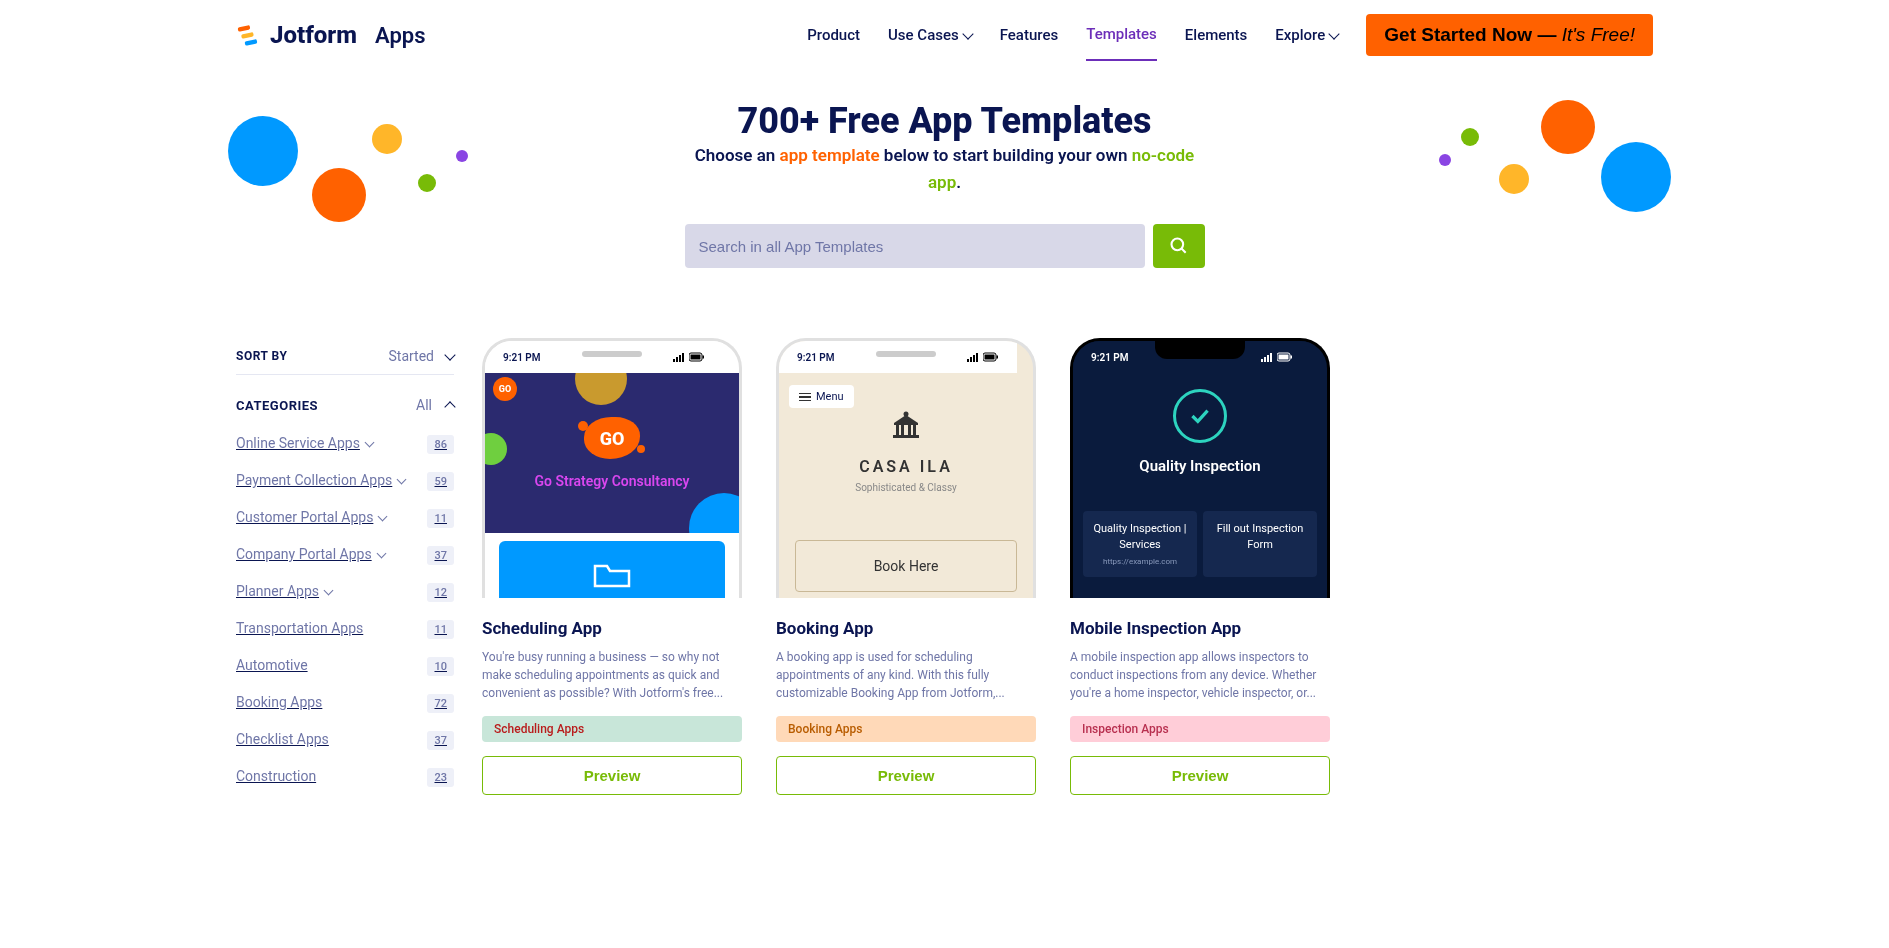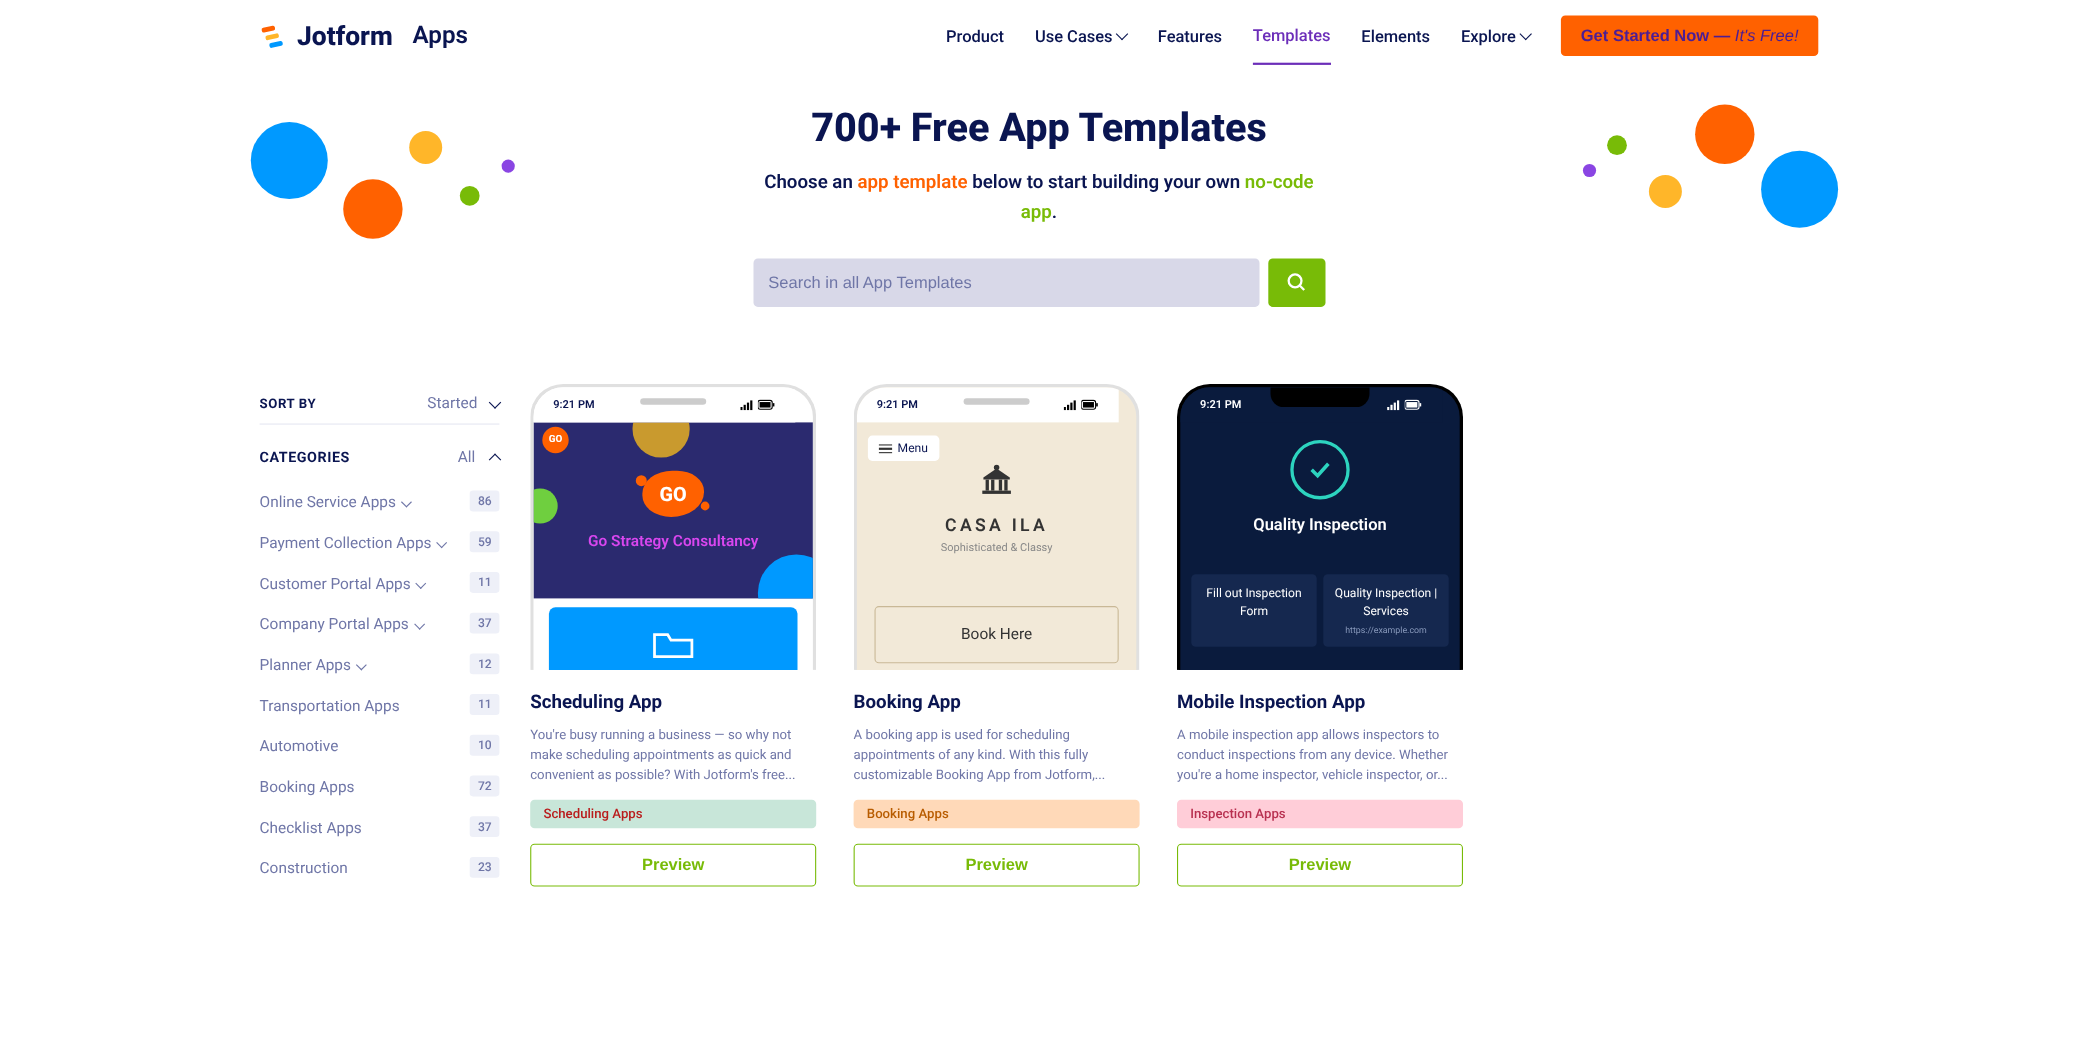--- a/index.html
+++ b/index.html
@@ -9,26 +9,26 @@
 .header { display: flex; align-items: center; justify-content: space-between; padding: 14px 236px; }
 .logo-section { display: flex; align-items: center; gap: 18px; }
 .logo { display: flex; align-items: center; gap: 6px; }
 .logo-icon { width: 28px; height: 28px; }
 .logo-text { font-size: 24px; font-weight: 800; color: #0a1551; }
 .apps-label { font-size: 22px; font-weight: 600; color: #0a1551; }
 .nav { display: flex; align-items: center; gap: 28px; }
 .nav-item { display: flex; align-items: center; gap: 5px; font-size: 15px; font-weight: 500; color: #0a1551; cursor: pointer; }
 .nav-item.active { color: #6c2eb9; border-bottom: 2px solid #6c2eb9; padding-bottom: 16px; margin-bottom: -16px; }
 .chevron { width: 8px; height: 8px; border-right: 1.5px solid #0a1551; border-bottom: 1.5px solid #0a1551; transform: rotate(45deg); margin-top: -3px; }
-.cta-btn { background: #ff6100; color: #4c1d95; padding: 10px 18px; border-radius: 4px; font-size: 15px; font-weight: 600; border: none; cursor: pointer; }
+.cta-btn { background: #ff6100; color: #000000; padding: 10px 18px; border-radius: 4px; font-size: 19px; font-weight: 600; border: none; cursor: pointer; }
 .cta-btn em { font-style: italic; font-weight: 400; }
 
 
 .hero { position: relative; text-align: center; padding: 30px 0 40px; }
-.hero h1 { font-size: 36px; font-weight: 800; color: #0a1551; margin-bottom: 16px; }
+.hero h1 { font-size: 36px; font-weight: 800; color: #0a1551; }
 .hero p { font-size: 17px; font-weight: 600; color: #0a1551; max-width: 520px; margin: 0 auto 28px; line-height: 1.6; }
 .hero .orange { color: #ff6100; }
 .hero .green { color: #78bb07; }
 .search-wrap { display: flex; justify-content: center; gap: 8px; }
 .search-input { width: 460px; padding: 13px 14px; border: none; background: #d8d8e8; border-radius: 4px; font-size: 15px; color: #6f76a7; }
 .search-input::placeholder { color: #6f76a7; }
 .search-btn { width: 52px; height: 44px; background: #78bb07; border: none; border-radius: 4px; cursor: pointer; display: flex; align-items: center; justify-content: center; }
 
 
 .circle { position: absolute; border-radius: 50%; }
@@ -49,21 +49,21 @@
 
 .sidebar { width: 218px; flex-shrink: 0; }
 .sort-row { display: flex; justify-content: space-between; align-items: center; padding: 10px 0; border-bottom: 1px solid #e5e7f2; }
 .sort-label { font-size: 12px; font-weight: 700; color: #0a1551; letter-spacing: 0.5px; }
 .sort-select { display: flex; align-items: center; gap: 12px; font-size: 14px; color: #6f76a7; cursor: pointer; }
 .cat-header { display: flex; justify-content: space-between; align-items: flex-end; padding: 22px 0 14px; gap: 33px; }
 .cat-title { font-size: 13px; font-weight: 700; color: #0a1551; letter-spacing: 0.5px; }
 .cat-all { display: flex; align-items: center; gap: 14px; font-size: 14px; color: #6f76a7; cursor: pointer; }
 .chevron-up { width: 8px; height: 8px; border-right: 1.5px solid #0a1551; border-bottom: 1.5px solid #0a1551; transform: rotate(-135deg); margin-top: 3px; }
 .cat-list { display: flex; flex-direction: column; gap: 2px; }
-.cat-item { display: flex; justify-content: space-between; align-items: flex-end; padding: 8px 0; cursor: pointer; }
+.cat-item { display: flex; justify-content: space-between; align-items: flex-start; padding: 8px 0; cursor: pointer; text-decoration: underline; }
 .cat-name { display: flex; align-items: center; gap: 6px; font-size: 14px; color: #6f76a7; }
 .cat-chev { width: 7px; height: 7px; border-right: 1.2px solid #6f76a7; border-bottom: 1.2px solid #6f76a7; transform: rotate(45deg); margin-top: -2px; }
 .cat-count { background: #eef0f8; color: #6f76a7; font-size: 11px; padding: 3px 7px; border-radius: 3px; font-weight: 500; }
 
 
 .cards { display: flex; gap: 34px; flex: 1; }
 .card { width: 260px; display: flex; flex-direction: column; }
 .phone-mock { width: 260px; height: 260px; border-radius: 30px 30px 0 0; overflow: hidden; position: relative; border: 3px solid #e0e0e0; border-bottom: none; }
 .phone-mock.dark { border-color: #000; background: #0a1b3d; }
 .phone-bar { position: absolute; top: 0; left: 0; right: 16px; height: 32px; background: #fff; display: flex; justify-content: space-between; align-items: center; padding: 0 18px; font-size: 10px; font-weight: 600; z-index: 5; }
@@ -386,25 +386,25 @@
         </div>
         <div class="mock3-content">
           <div class="mock3-check">
             <svg width="26" height="26" viewBox="0 0 24 24" fill="none" stroke-width="3">
                 <polyline points="5 12 10 17 19 7"></polyline>
               </svg>
           </div>
           <div class="mock3-title">Quality Inspection</div>
         </div>
         <div class="mock3-tiles">
-          <div class="mock3-tile">Fill out Inspection Form</div>
           <div class="mock3-tile">
             <div>Quality Inspection | Services</div>
             <div class="sub">https://example.com</div>
           </div>
+          <div class="mock3-tile">Fill out Inspection Form</div>
         </div>
       </div>
       <h3 class="card-title">Mobile Inspection App</h3>
       <p class="card-desc">A mobile inspection app allows inspectors to conduct inspections from any device. Whether you're a home inspector, vehicle inspector, or...</p>
       <span class="tag t3">Inspection Apps</span>
       <button class="preview-btn">Preview</button>
     </div>
   </div>
 </div>
 

